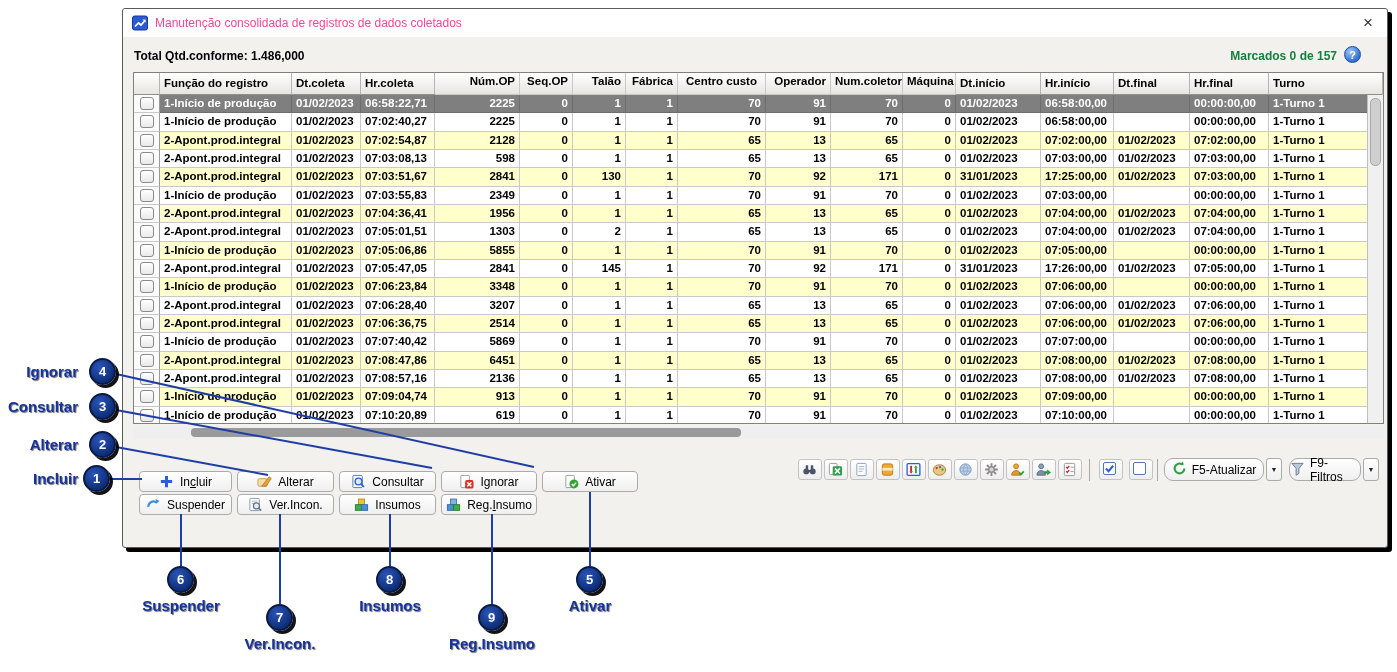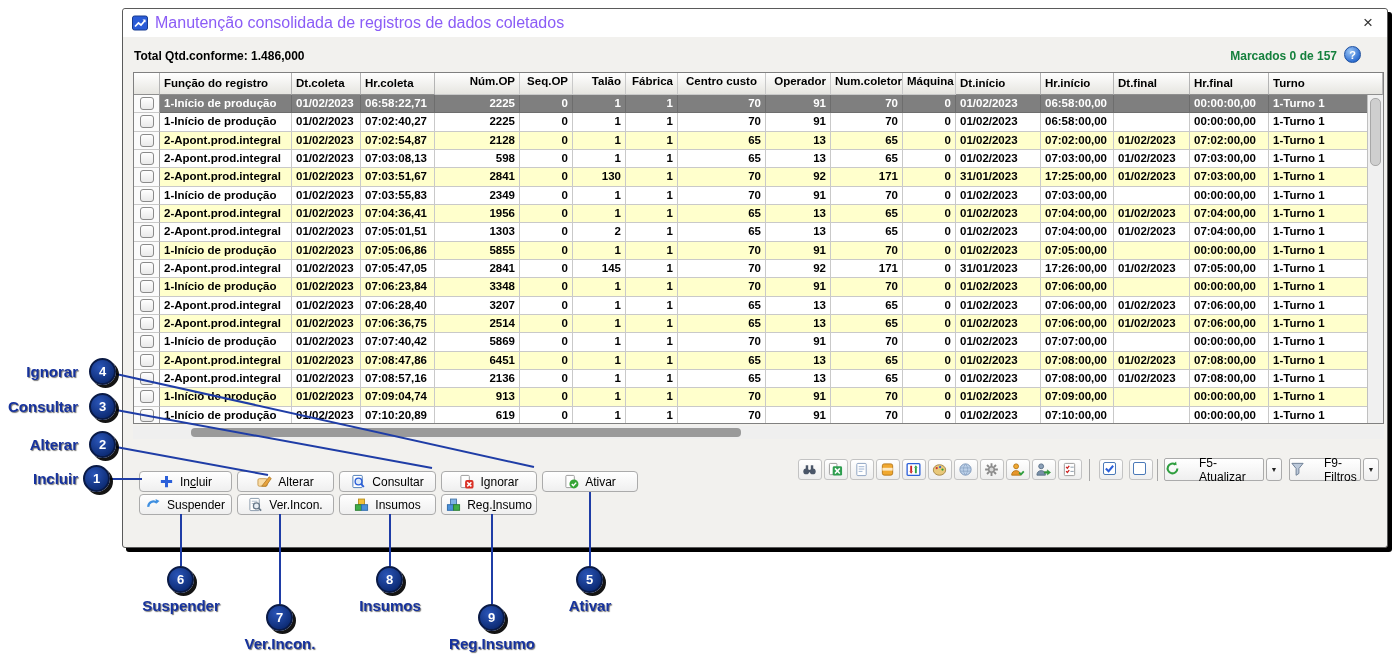--- a/index.html
+++ b/index.html
@@ -6,21 +6,21 @@
   html,body { width:1397px; height:672px; background:#ffffff; overflow:hidden;
               font-family:"Liberation Sans", sans-serif; position:relative; }
 
   
   #window { position:absolute; left:122px; top:8px; width:1266px; height:540px;
             background:#f2f1ee; border:1px solid #5a5a5a; border-radius:3px;
             box-shadow:4px 4px 0 #000; }
   .titlebar { position:absolute; left:0; top:0; width:100%; height:28px; background:#fff;
               border-radius:3px 3px 0 0; display:flex; align-items:center; padding-left:9px; }
   .app-icon { width:16px; height:16px; margin-right:7px; flex:0 0 auto; }
-  .title-text { font-size:16px; color:#8b5cf6; }
+  .title-text { font-size:12px; color:#ec4899; }
   .close-x { position:absolute; right:14px; top:4px; font-size:17px; color:#333;
              cursor:default; line-height:20px; }
   .subheader { position:absolute; left:0; top:28px; width:100%; height:34px; }
   .total-label { position:absolute; left:11px; top:12px; font-size:12px; font-weight:bold; color:#000; }
   .marked-label { position:absolute; right:50px; top:12px; font-size:12px; font-weight:bold; color:#15803d; }
   .help-ico { position:absolute; right:26px; top:9px; width:17px; height:17px; border-radius:50%;
               background:radial-gradient(circle at 35% 30%, #9cc6f5, #2a6bd0 75%);
               color:#fff; font-size:11px; font-weight:bold; text-align:center; line-height:17px;
               border:1px solid #1d4f9e; }
 
@@ -60,23 +60,23 @@
   .btn u { text-decoration:underline; }
   #sair-btn { position:absolute; left:1155px; top:489px; width:98px; height:44px;
               border:1px solid #bdbdbd; border-radius:3px; background:#fdfdfd;
               display:flex; align-items:center; justify-content:center; gap:6px; font-size:12px; }
   .tbtn { position:absolute; width:24px; height:21px; border:1px solid #c3c3c3; border-radius:3px;
           background:linear-gradient(#ffffff,#eeeeee); display:flex; align-items:center; justify-content:center; }
   .tsep { position:absolute; width:1px; height:22px; background:#a8a8a8; }
   .drop { position:absolute; width:16px; height:23px; border:1px solid #ababab; border-radius:3px;
           background:linear-gradient(#ffffff,#efefef); font-size:7px; color:#222;
           display:flex; align-items:center; justify-content:center; }
-  .fbtn { position:absolute; height:23px; border:1px solid #ababab; border-radius:2px;
+  .fbtn { position:absolute; height:23px; border:1px solid #ababab; border-radius:9px;
           background:linear-gradient(#ffffff,#efefef); display:flex; align-items:center;
-          justify-content:center; gap:19px; font-size:12px; }
+          justify-content:center; gap:5px; font-size:12px; }
   .ckbox { width:13px; height:13px; border:1px solid #4a79b8; background:#fff; border-radius:2px;
            display:flex; align-items:center; justify-content:center; }
 
   
   .acircle { position:absolute; width:27px; height:27px; border-radius:50%;
              background:radial-gradient(circle at 38% 32%, #2a55b8, #0c2a72 78%);
              border:2px solid #0a1a45; box-shadow:3px 3px 0 rgba(0,0,0,0.92);
              color:#fff; font-size:13px; font-weight:bold; text-align:center; line-height:23px; z-index:60; }
   .albl { position:absolute; color:#16329e; font-weight:bold; font-size:15px;
           text-shadow:1px 1px 1px rgba(0,0,0,0.55); z-index:60; }

